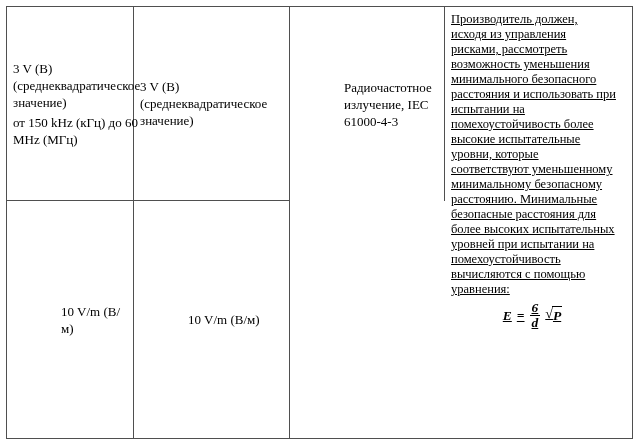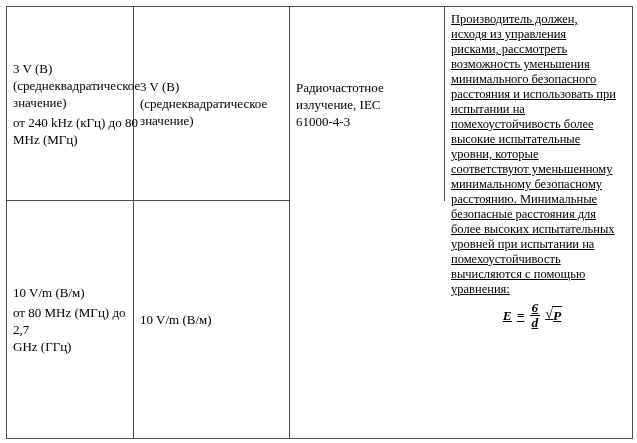--- a/index.html
+++ b/index.html
@@ -20,21 +20,21 @@
     background:#ffffff;
   }
   .cell {
     box-sizing:border-box;
     border-right:1px solid #4f4f4f;
     border-bottom:1px solid #4f4f4f;
     font-size:13px;
     line-height:17px;
   }
   .cell.v-center { display:flex; align-items:center; padding:4px 4px 4px 6px; }
-  .cell.row2 { border-bottom:none; }
+  .cell.row2 { border-bottom:none;margin-left:48px; }
   .cell.guidance-cell {
     grid-column:4; grid-row:1 / 3;
     border-right:none; border-bottom:none;
     padding:5px 4px 4px 6px;
     font-size:12.5px;
     line-height:15px;
     text-decoration:underline;
   }
   .pre { white-space:pre-line; }
   .para2 { margin-top:3px; }
@@ -56,21 +56,21 @@
 <body>
 
 <div class="page">
   <div class="emc-table">
 
     <div class="cell v-center">
       <div>
         <div class="pre">3 V (В)
 (среднеквадратическое
 значение)</div>
-        <div class="pre para2">от 240 kHz (кГц) до 80
+        <div class="pre para2">от 150 kHz (кГц) до 60
 MHz (МГц)</div>
       </div>
     </div>
     <div class="cell v-center">
       <span class="pre">3 V (В)
 (среднеквадратическое
 значение)</span>
     </div>
 
     <div class="cell guidance-cell">
@@ -108,22 +108,20 @@
     </div>
 
     <div class="cell v-center row2">
       <span class="pre">Радиочастотное
 излучение, IEC
 61000-4-3</span>
     </div>
     <div class="cell v-center row2">
       <div>
         <div class="pre">10 V/m (В/м)</div>
-        <div class="pre para2">от 80 MHz (МГц) до 2,7
-GHz (ГГц)</div>
       </div>
     </div>
     <div class="cell v-center row2">
       <span class="pre">10 V/m (В/м)</span>
     </div>
 
   </div>
 </div>
 
 </body></html>

